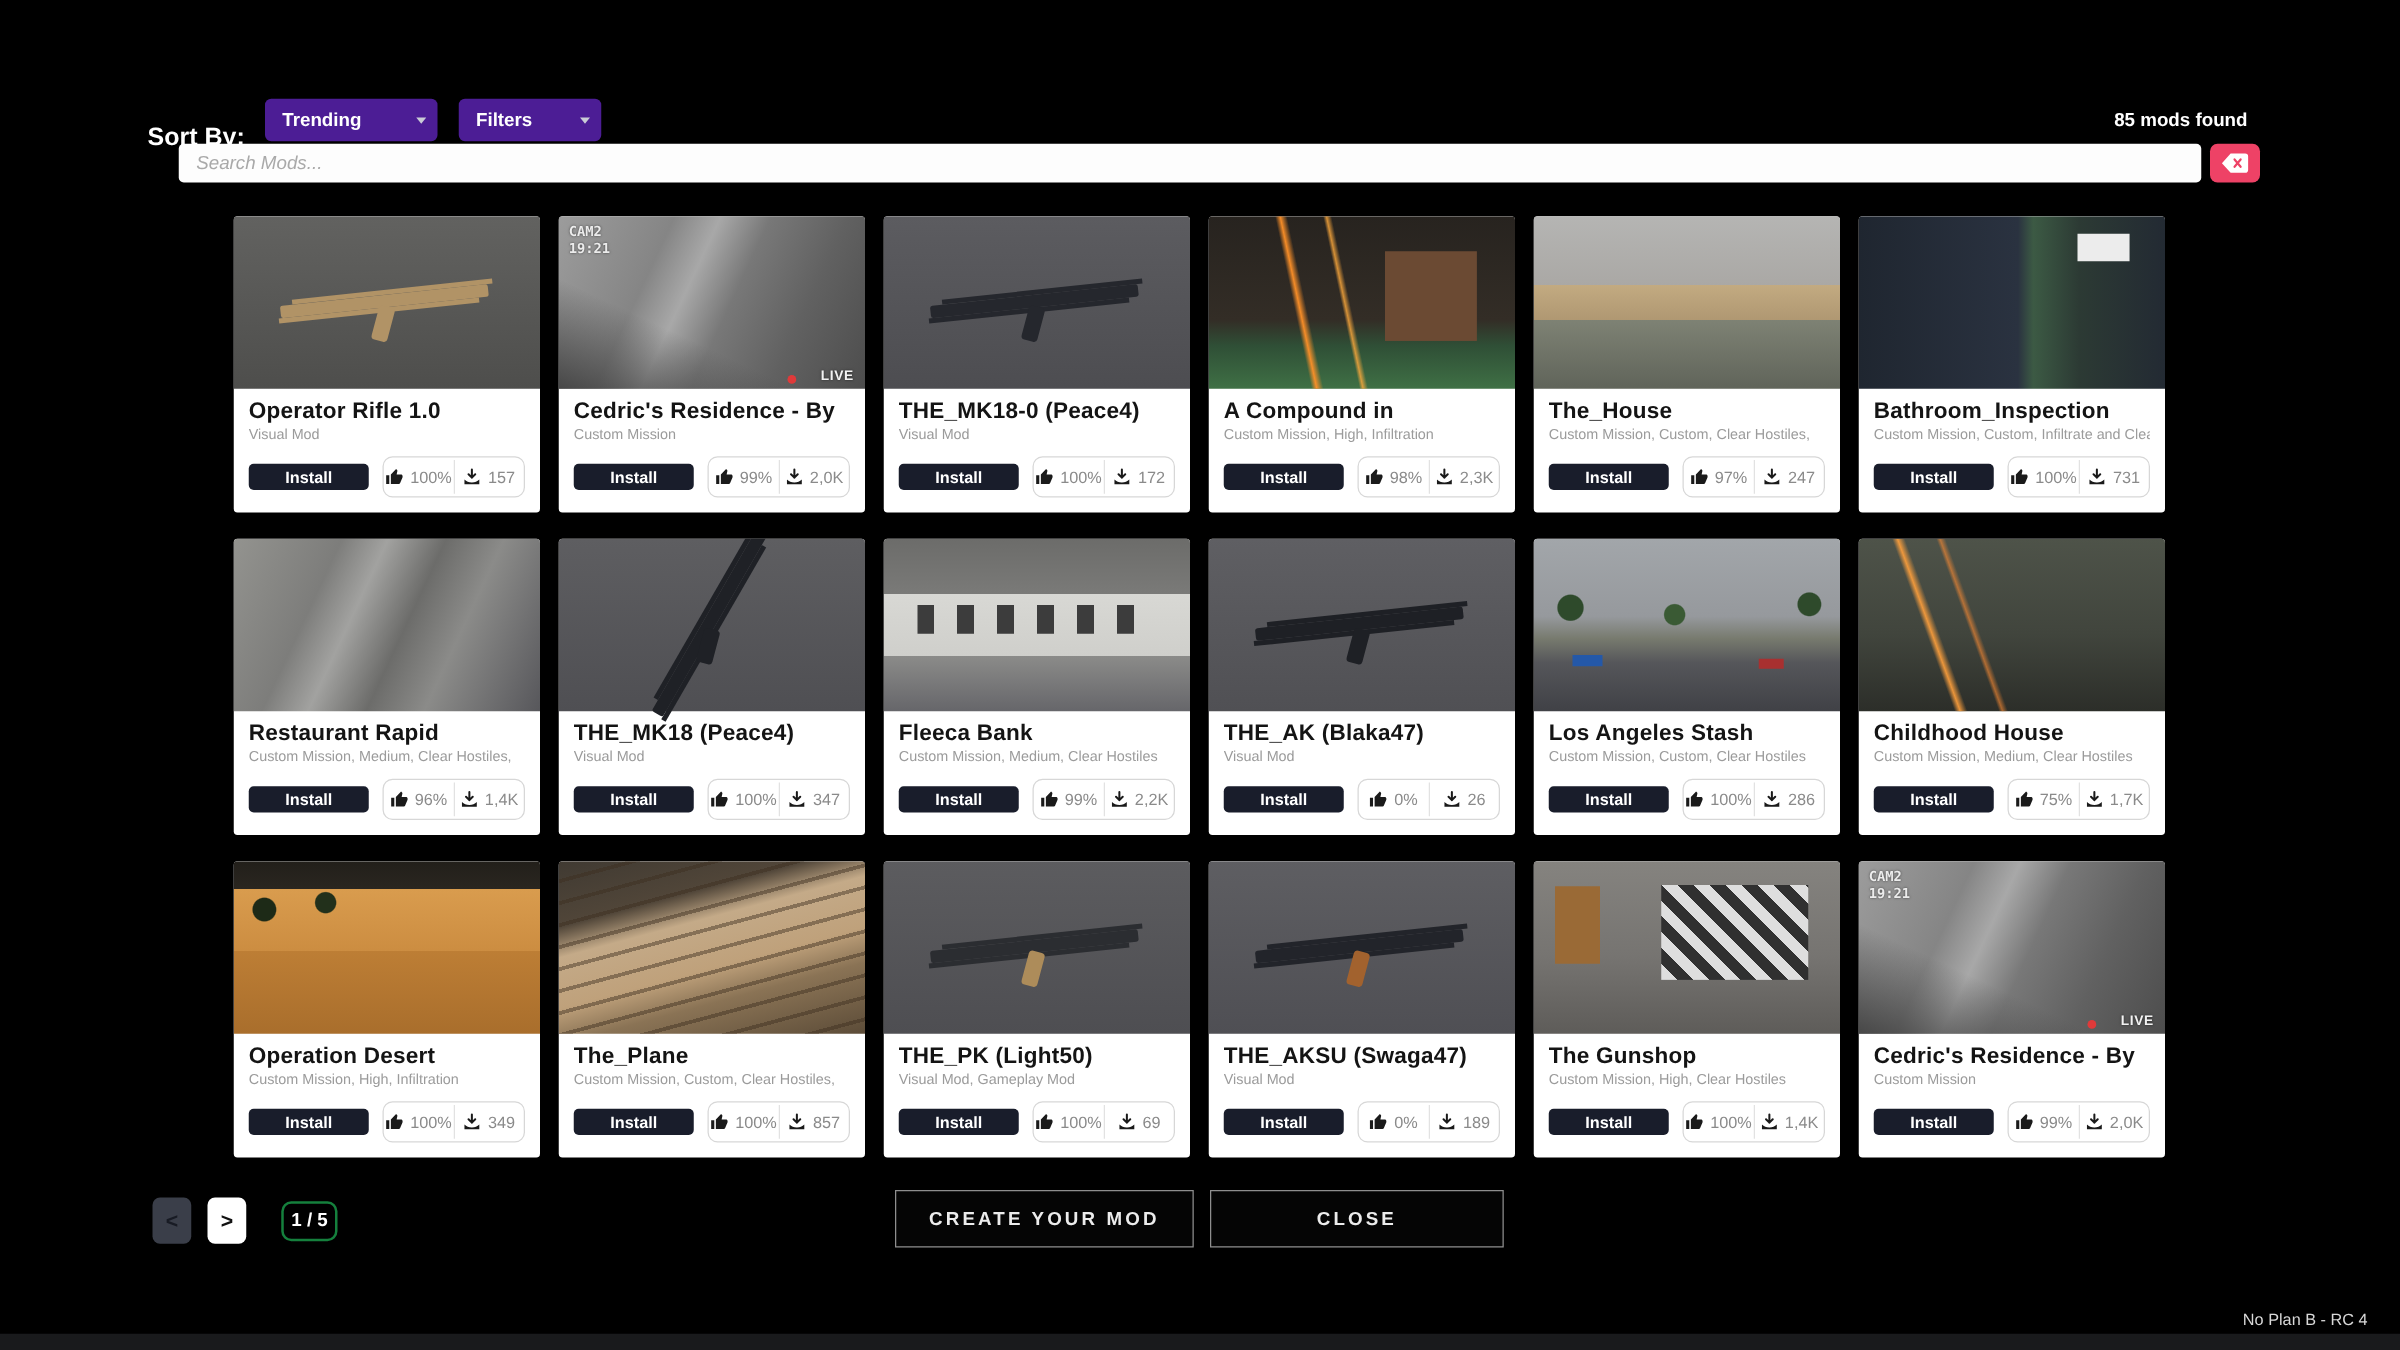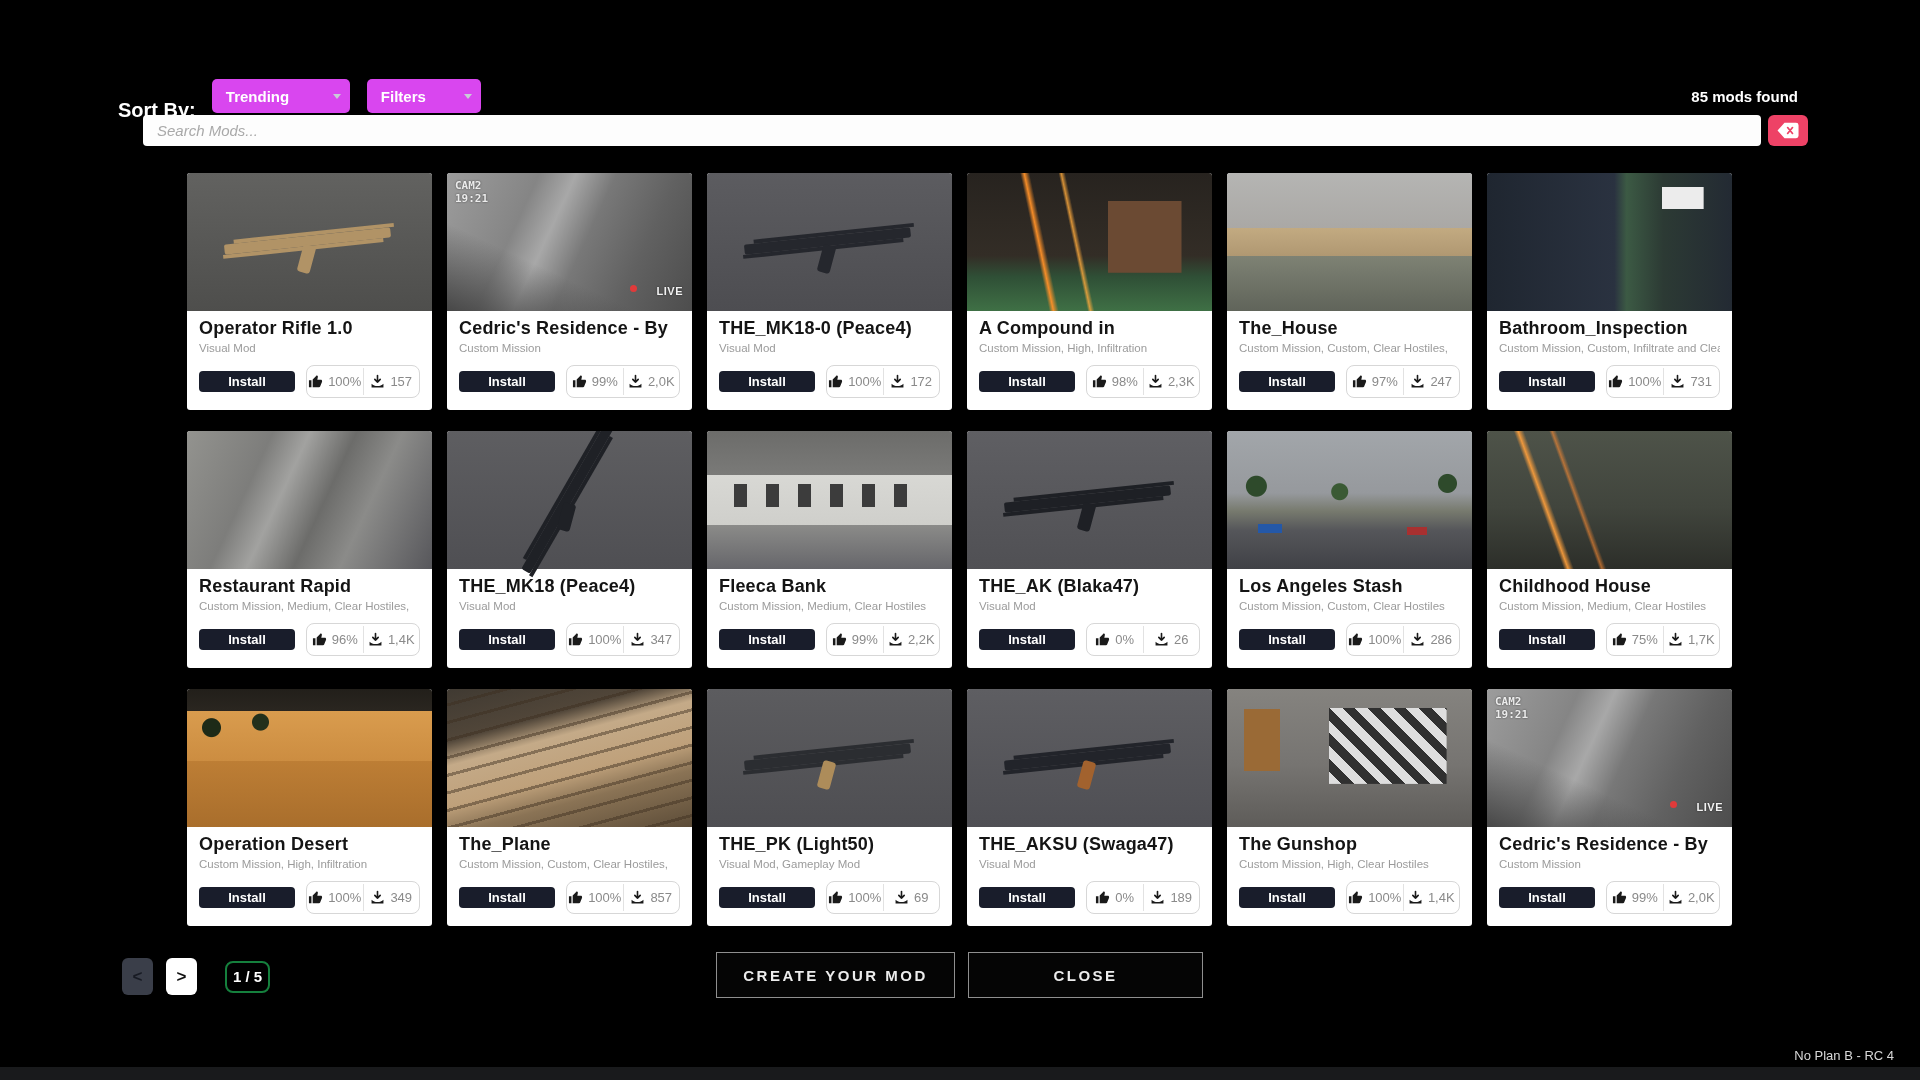--- a/index.html
+++ b/index.html
@@ -3,21 +3,21 @@
 <meta charset="utf-8">
 <style>
   html,body{margin:0;padding:0;background:#000;}
   *{box-sizing:border-box;}
   body{font-family:"Liberation Sans","DejaVu Sans",sans-serif;}
   .stage{position:relative;width:1920px;height:1080px;background:#000;overflow:hidden;}
 
   
   .topbar{position:absolute;left:118px;right:122px;top:78px;height:36px;display:flex;align-items:center;}
   .sort-label{color:#fff;font-size:20px;font-weight:700;margin-right:16px;margin-top:28px;}
-  .dropdown{position:relative;height:34px;background:#d946ef;border-radius:5px;color:#fff;
+  .dropdown{position:relative;height:34px;background:#4c1d95;border-radius:5px;color:#fff;
             font-size:15px;font-weight:700;display:flex;align-items:center;
             padding:0 30px 0 14px;margin-right:17px;cursor:pointer;}
   .dd-trending{width:138px;}
   .dd-filters{width:114px;}
   .caret{position:absolute;right:9px;top:15px;width:0;height:0;
          border-left:4px solid transparent;border-right:4px solid transparent;border-top:5px solid #c9ccd6;}
   .spacer{flex:1;}
   .count{color:#fff;font-size:15px;font-weight:700;}
 
   
@@ -43,21 +43,21 @@
   .stats{flex:1;height:33px;border:1.5px solid #d7d7d7;border-radius:8px;background:#fff;
          display:flex;align-items:stretch;overflow:hidden;}
   .stat{flex:1;display:flex;align-items:center;justify-content:center;gap:5px;
         color:#8a8a8a;font-size:13px;font-weight:400;}
   .stat-divider{width:1px;background:#e2e2e2;margin:2px 0;}
   .stat svg{flex:0 0 auto;}
 
   
   .cam-badge{position:absolute;top:6px;left:8px;color:#ececec;font-family:"DejaVu Sans Mono",monospace;
              font-size:11px;font-weight:700;line-height:1.2;white-space:pre-line;text-shadow:0 0 2px rgba(0,0,0,.6);}
-  .live-badge{position:absolute;bottom:14px;right:9px;display:flex;align-items:flex-start;gap:20px;
+  .live-badge{position:absolute;bottom:4px;right:9px;display:flex;align-items:flex-end;gap:20px;
               color:#f2f2f2;font-size:11px;font-weight:700;letter-spacing:.5px;text-shadow:0 0 2px rgba(0,0,0,.6);}
   .live-dot{width:7px;height:7px;border-radius:50%;background:#e03a3a;}
 
   
   .gun::before{content:"";position:absolute;left:15%;top:46%;width:68%;height:10px;background:var(--gun,#222);
                border-radius:2px;transform:var(--rot,rotate(-6deg));
                box-shadow:7px -7px 0 -3px var(--gun,#222),-5px 7px 0 -3px var(--gun,#222);}
   .gun::after{content:"";position:absolute;left:46%;top:52%;width:13px;height:28px;
               background:var(--mag,var(--gun,#222));transform:rotate(15deg);border-radius:3px;}
 

